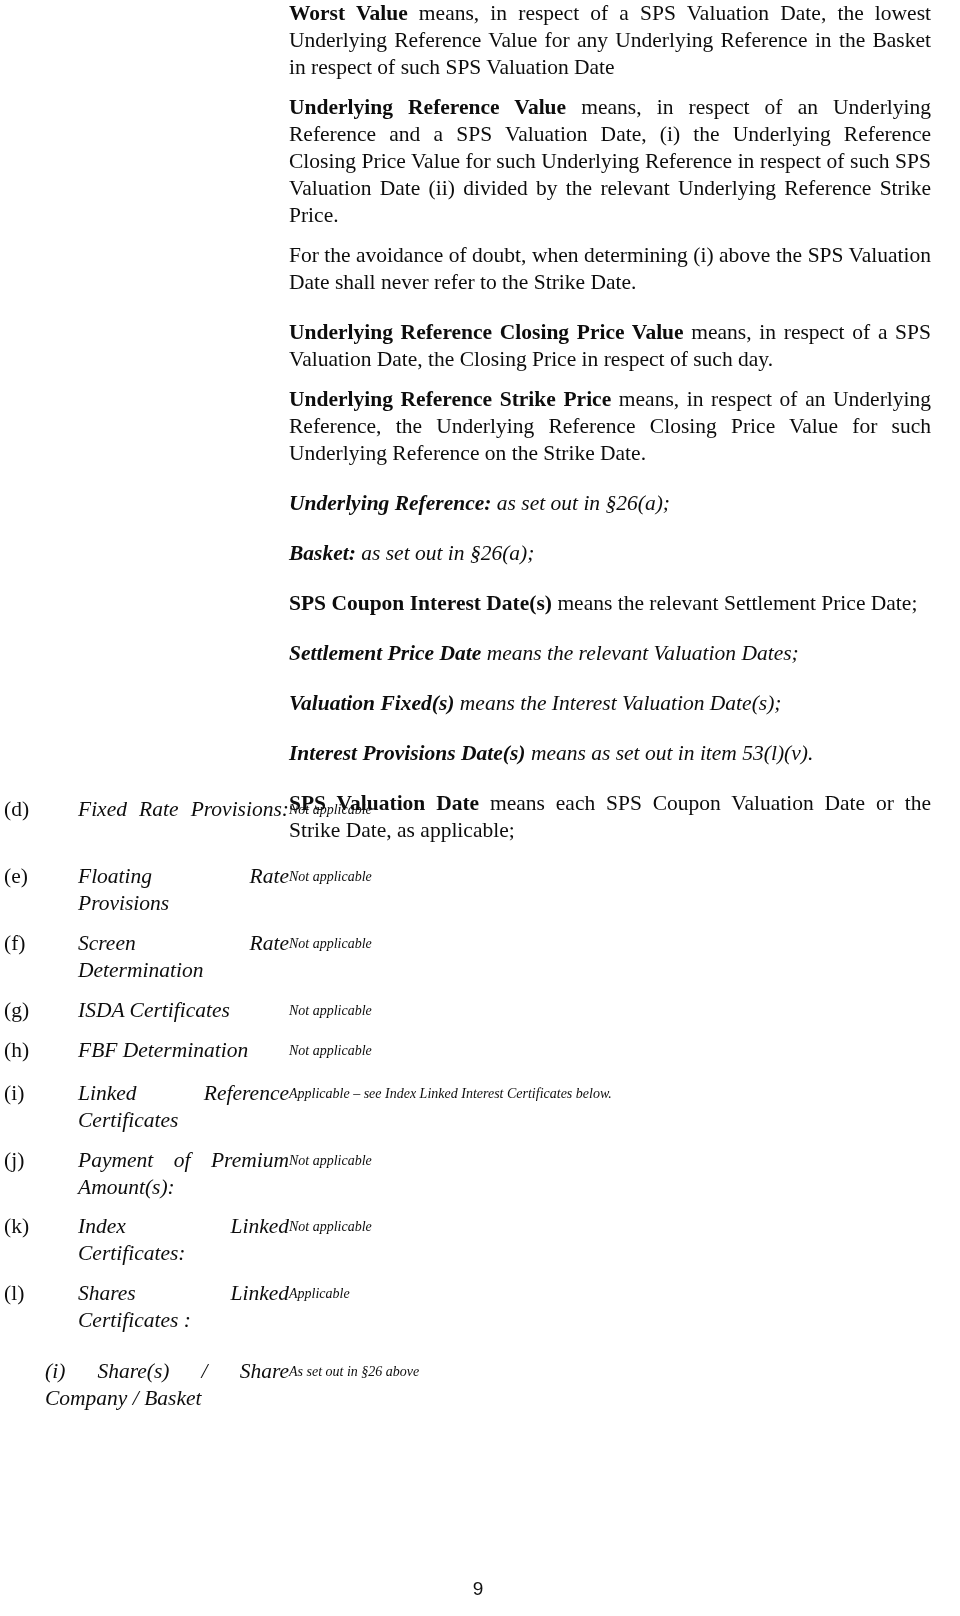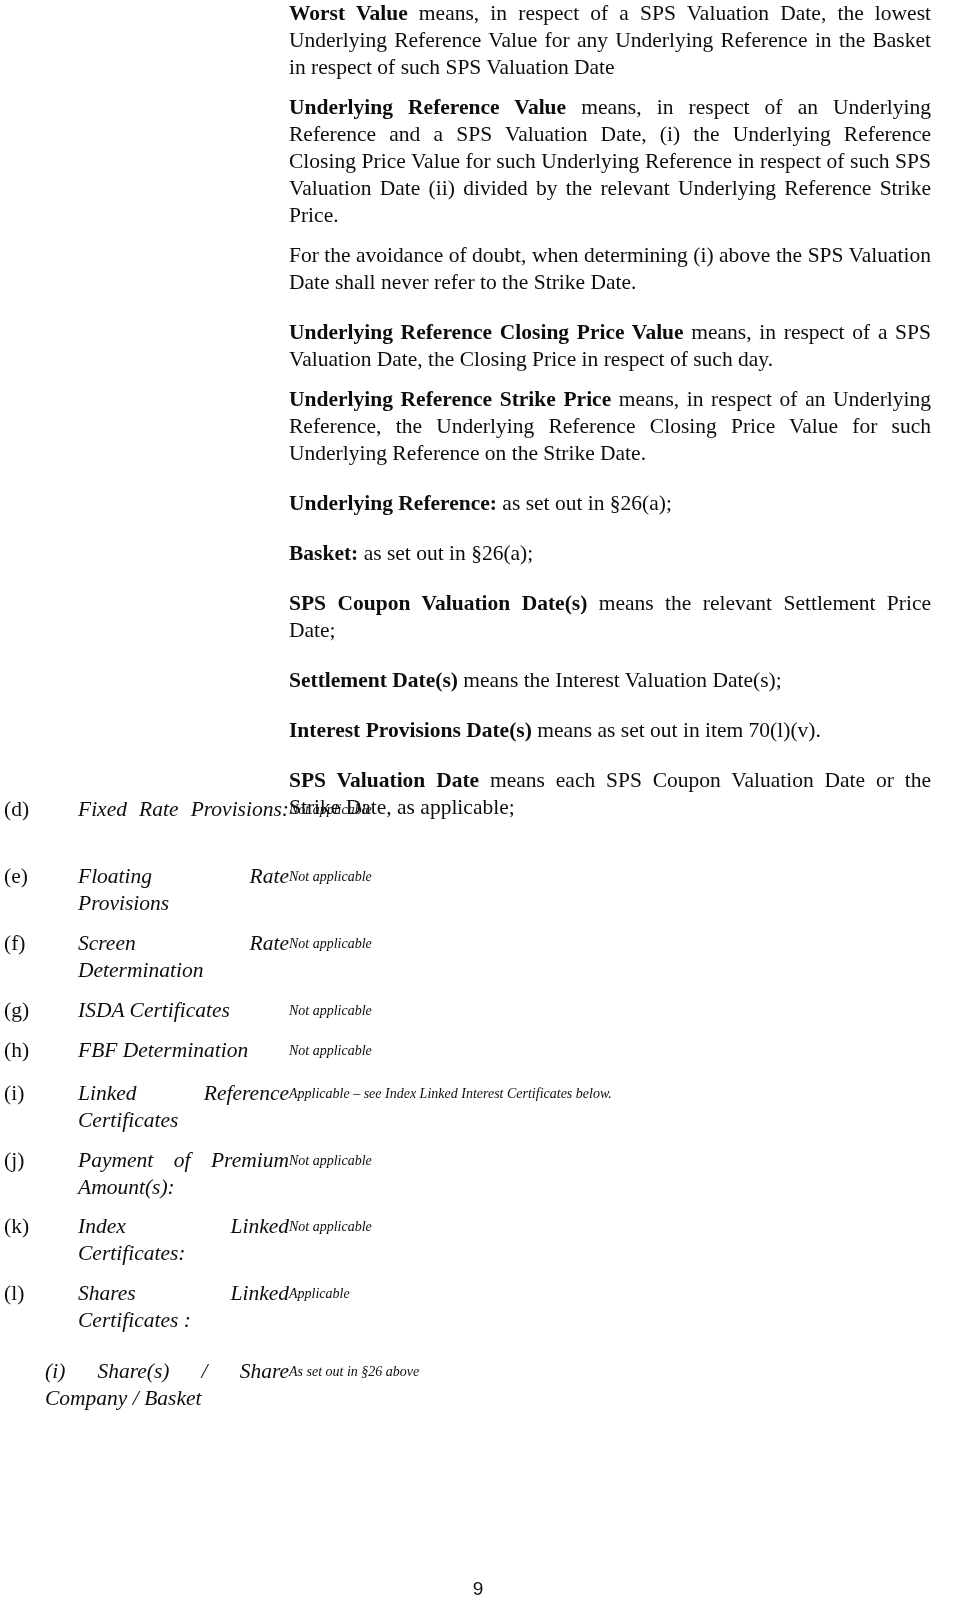--- a/index.html
+++ b/index.html
@@ -39,20 +39,21 @@
     hyphens: none;
   }
   .defs-block p.gap-lg {
     margin-bottom: 23px;
   }
   .defs-block b {
     font-weight: bold;
   }
   .nojust {
     text-align: right;
+    font-style: italic;
   }
 
   
   .rows {
     position: absolute;
     left: 0px;
     top: 796px;
     width: 960px;
   }
   .row {
@@ -151,30 +152,33 @@
 
     <p class="nojust gap-lg">
       <b>Underlying Reference:</b><span> as set out in §26(a);</span>
     </p>
 
     <p class="nojust gap-lg">
       <b>Basket:</b><span> as set out in §26(a);</span>
     </p>
 
     <p class="gap-lg">
-      <b>SPS Coupon Valuation Date(s)</b><span> means the relevant Settlement Price Date;</span>
-    </p>
-
-
-    <p class="nojust gap-lg">
-      <b>Settlement Date(s)</b><span> means the Interest Valuation Date(s);</span>
-    </p>
-
-    <p class="nojust gap-lg">
-      <b>Interest Provisions Date(s)</b><span> means as set out in item 70(l)(v).</span>
+      <b>SPS Coupon Interest Date(s)</b><span> means the relevant Settlement Price Date;</span>
+    </p>
+
+    <p class="nojust gap-lg">
+      <b>Settlement Price Date</b><span> means the relevant Valuation Dates;</span>
+    </p>
+
+    <p class="nojust gap-lg">
+      <b>Valuation Fixed(s)</b><span> means the Interest Valuation Date(s);</span>
+    </p>
+
+    <p class="nojust gap-lg">
+      <b>Interest Provisions Date(s)</b><span> means as set out in item 53(l)(v).</span>
     </p>
 
     <p>
       <b>SPS Valuation Date</b><span> means each SPS Coupon Valuation Date or the Strike Date, as applicable;</span>
     </p>
 
   </div>
 
   <div class="rows">
 

